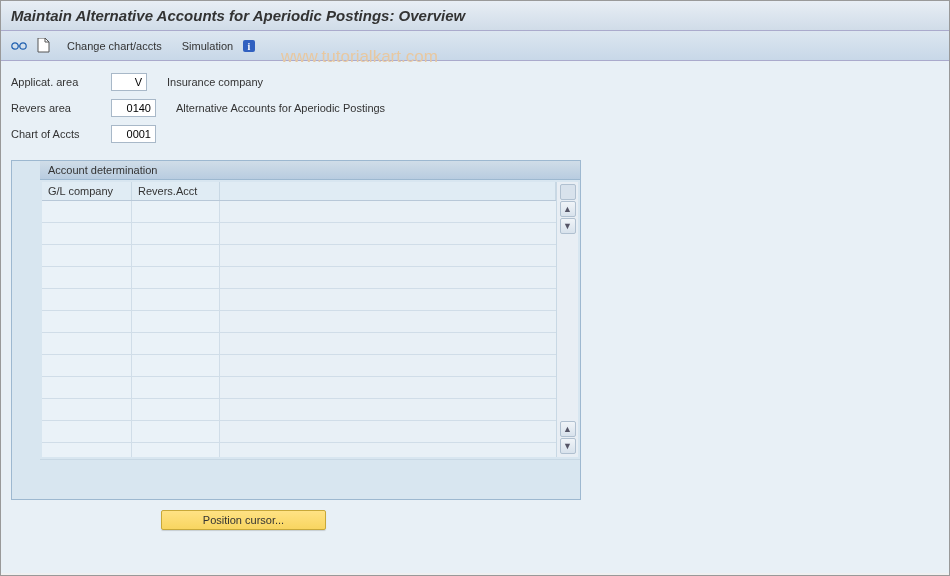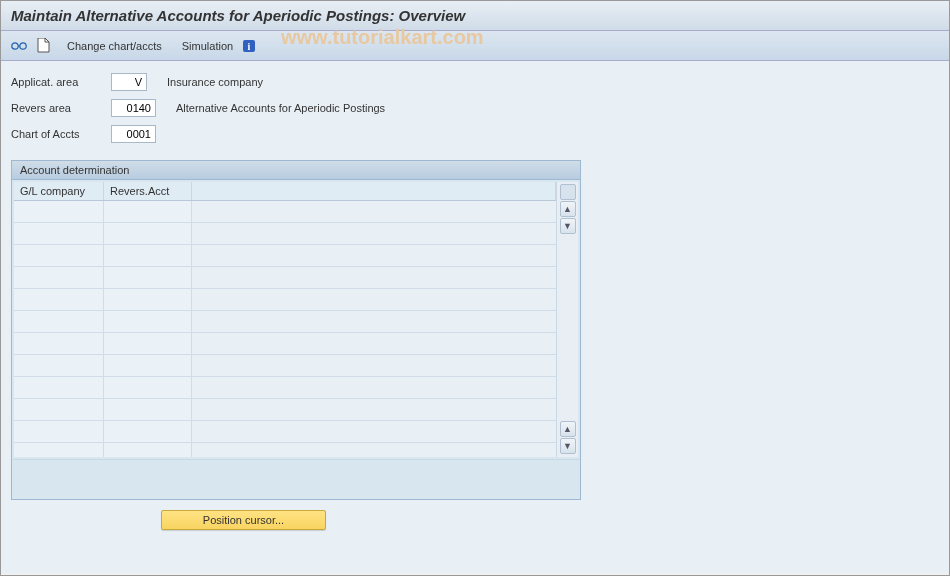--- a/index.html
+++ b/index.html
@@ -46,25 +46,25 @@
       border-radius: 2px;
     }
     .toolbar-text {
       cursor: pointer;
       padding: 3px 6px;
       color: #333;
       margin-left: 4px;
     }
     .watermark {
       position: absolute;
-      top: 25px;
+      top: 46px;
       left: 280px;
-      font-size: 20px;
+      font-size: 17px;
       color: #e8c8a0;
-      font-weight: bold;
+      font-weight: normal;
       z-index: 1;
       pointer-events: none;
     }
     .content {
       background: #e8f0f6;
       padding: 10px;
       height: calc(100% - 62px);
       position: relative;
     }
     .form-row {
@@ -96,20 +96,21 @@
     .form-desc {
       color: #333;
       padding-left: 10px;
       text-align: right;
     }
     .panel {
       margin-top: 15px;
       border: 1px solid #9db8d0;
       background: #d8e6f0;
       width: 570px;
+      padding-left: 28px;
     }
     .panel-header {
       background: linear-gradient(to bottom, #d0dde8 0%, #b8cce0 100%);
       padding: 3px 8px;
       border-bottom: 1px solid #9db8d0;
       color: #333;
     }
     .table-container {
       display: flex;
       background: #d8e6f0;

